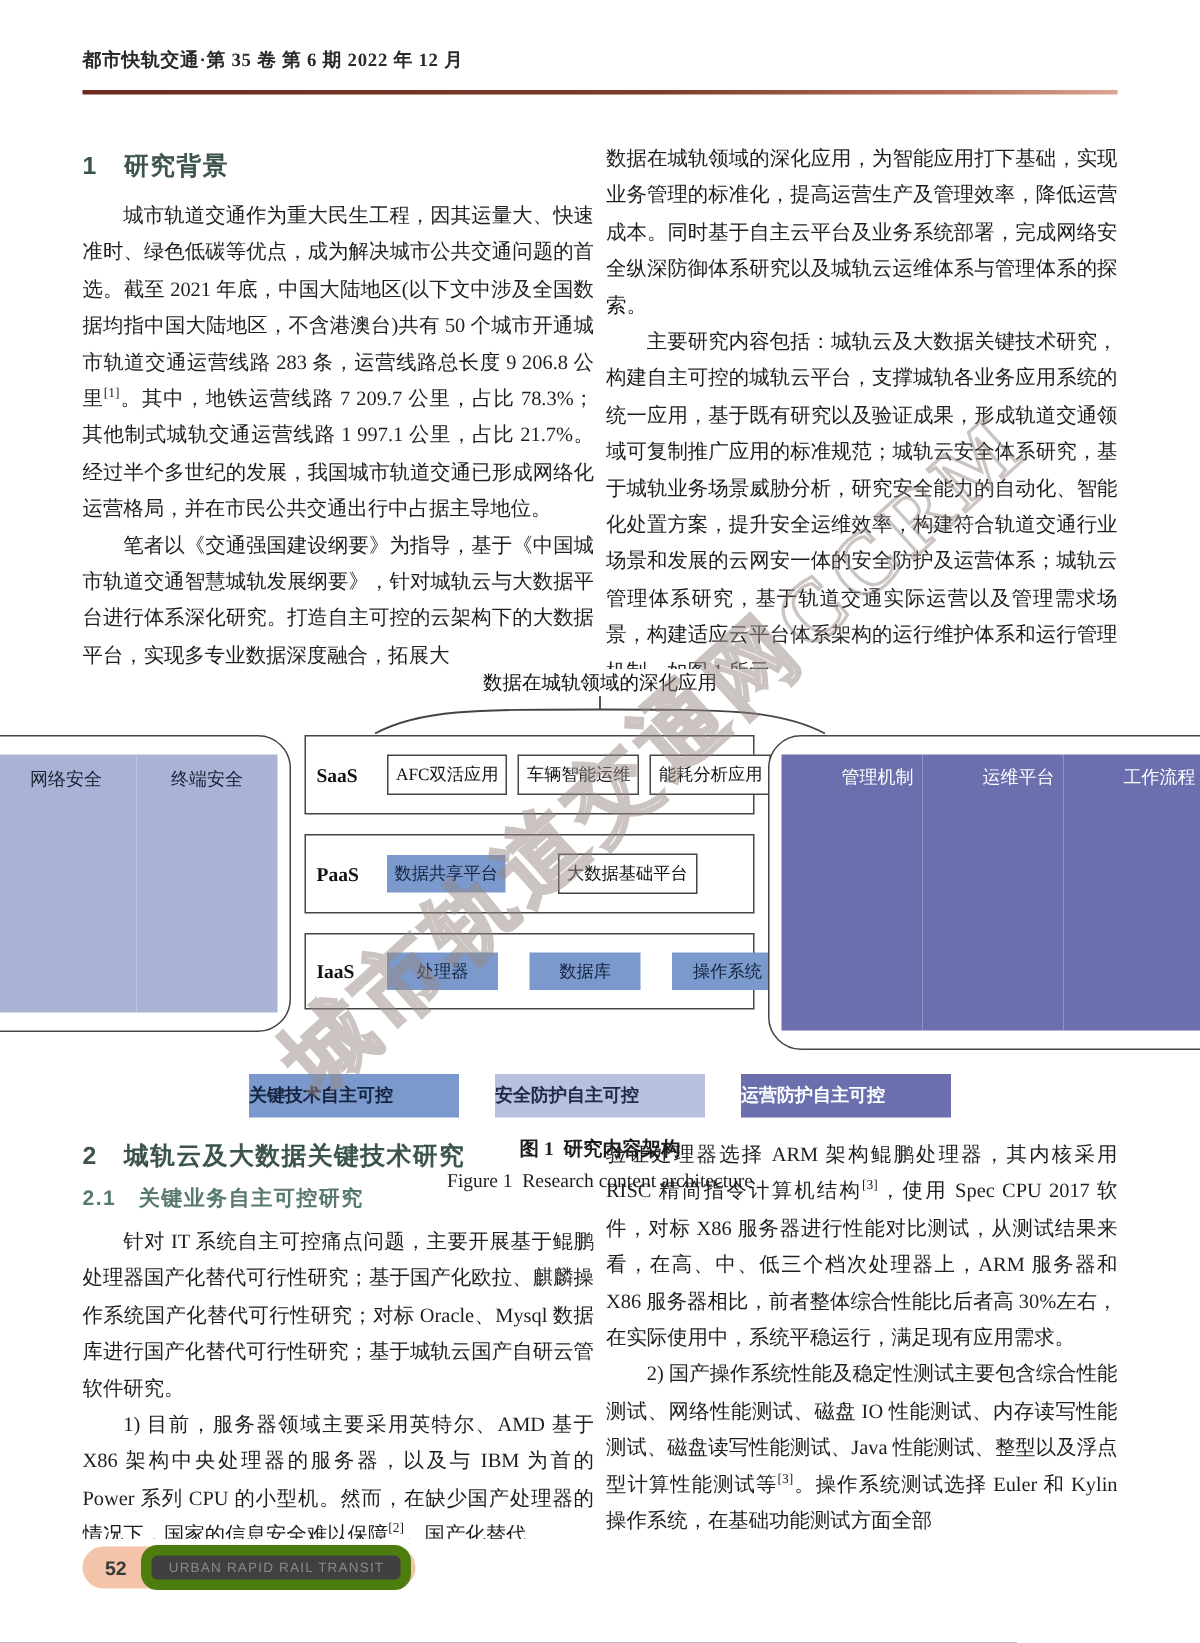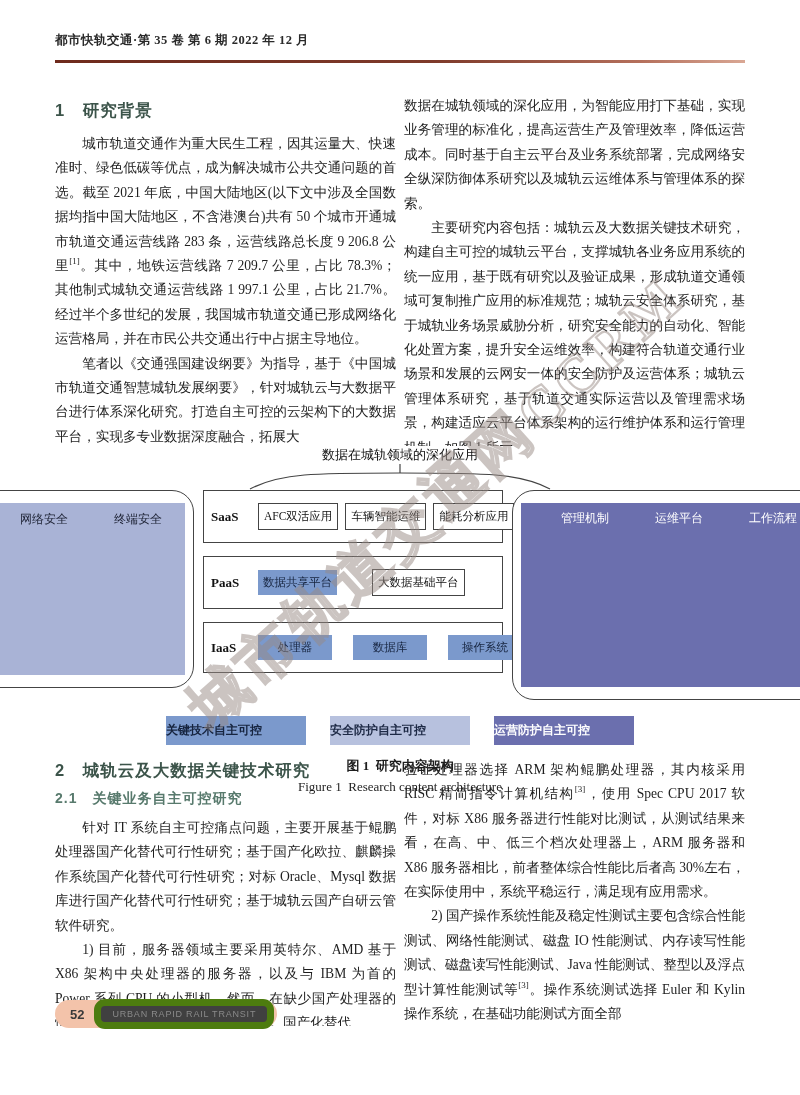--- a/index.html
+++ b/index.html
@@ -48,21 +48,21 @@
   .item.outline{background:#fff; border:1px solid #444; color:#111;}
   .item.blue{background:#7b99cc; color:#16243f; border:none; min-width:64px;}
   .fig-banners{display:flex; justify-content:space-between; width:468px; margin:16px auto 0 auto;}
   .banner{font-size:12px; font-weight:bold; text-align:left; padding:6px 0; width:140px;}
   .banner.blue{background:#7b99cc; color:#16243f;}
   .banner.light{background:#b7c1de; color:#1d2945;}
   .banner.dark{background:#6b6fae; color:#ffffff;}
   .caption-cn{text-align:center; font-size:13px; font-weight:bold; margin-top:12px; white-space:pre-wrap;}
   .caption-en{text-align:center; font-size:13px; margin-top:4px; white-space:pre-wrap;}
   
-  .footer{position:absolute; left:55px; top:1000px; display:inline-flex; align-items:center;
+  .footer{position:absolute; left:55px; top:1031px; display:inline-flex; align-items:center;
           background:#f3c3aa; border-radius:14px; padding:3px 3px 3px 15px; height:22px;}
   .page-num{font-family:"Liberation Sans","DejaVu Sans",sans-serif; font-weight:bold;
             font-size:13px; color:#3a3a3a; margin-right:10px;}
   .footer-inner{background:#404040; border:7px solid #4d7c0f; border-radius:11px;
             padding:3px 11px; font-family:"Liberation Sans","DejaVu Sans",sans-serif;
             font-size:9px; color:#8a8a8a; letter-spacing:0.8px;}
   
   .watermark{position:absolute; left:172px; top:688px; transform-origin:0 0;
             transform:rotate(-42deg); font-size:58px; font-weight:bold; letter-spacing:5px;
             white-space:nowrap; pointer-events:none; z-index:6;

